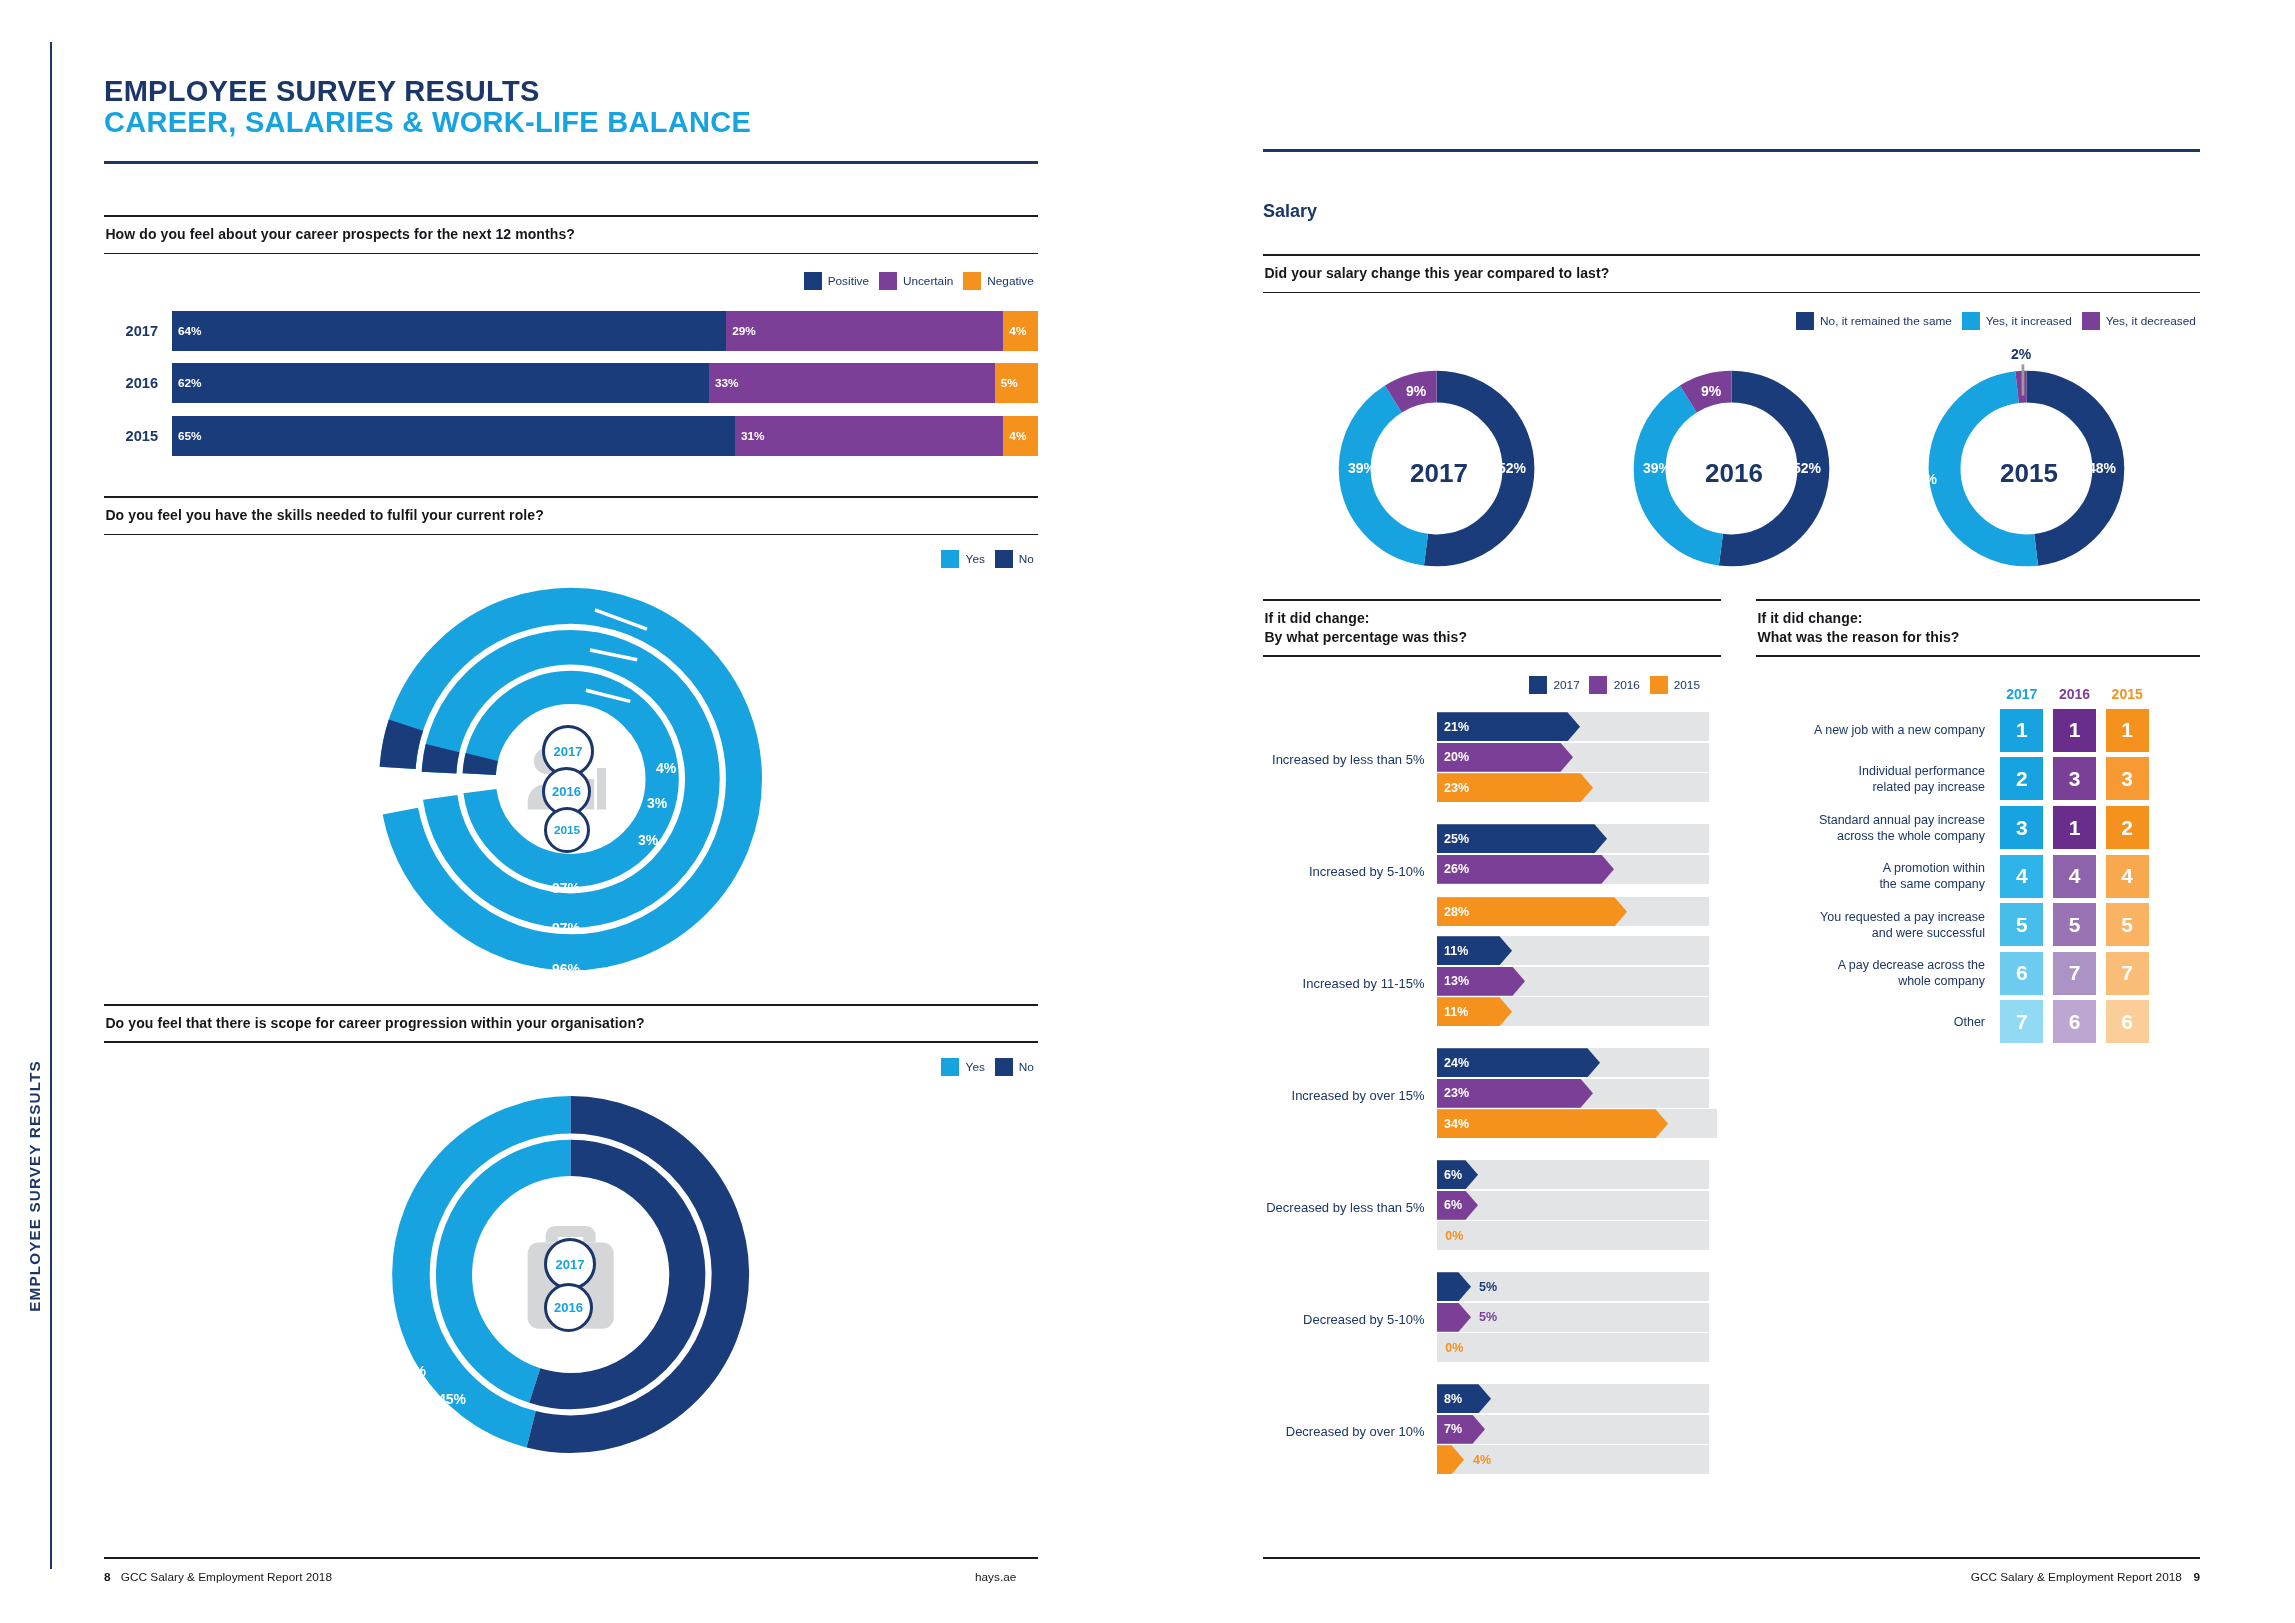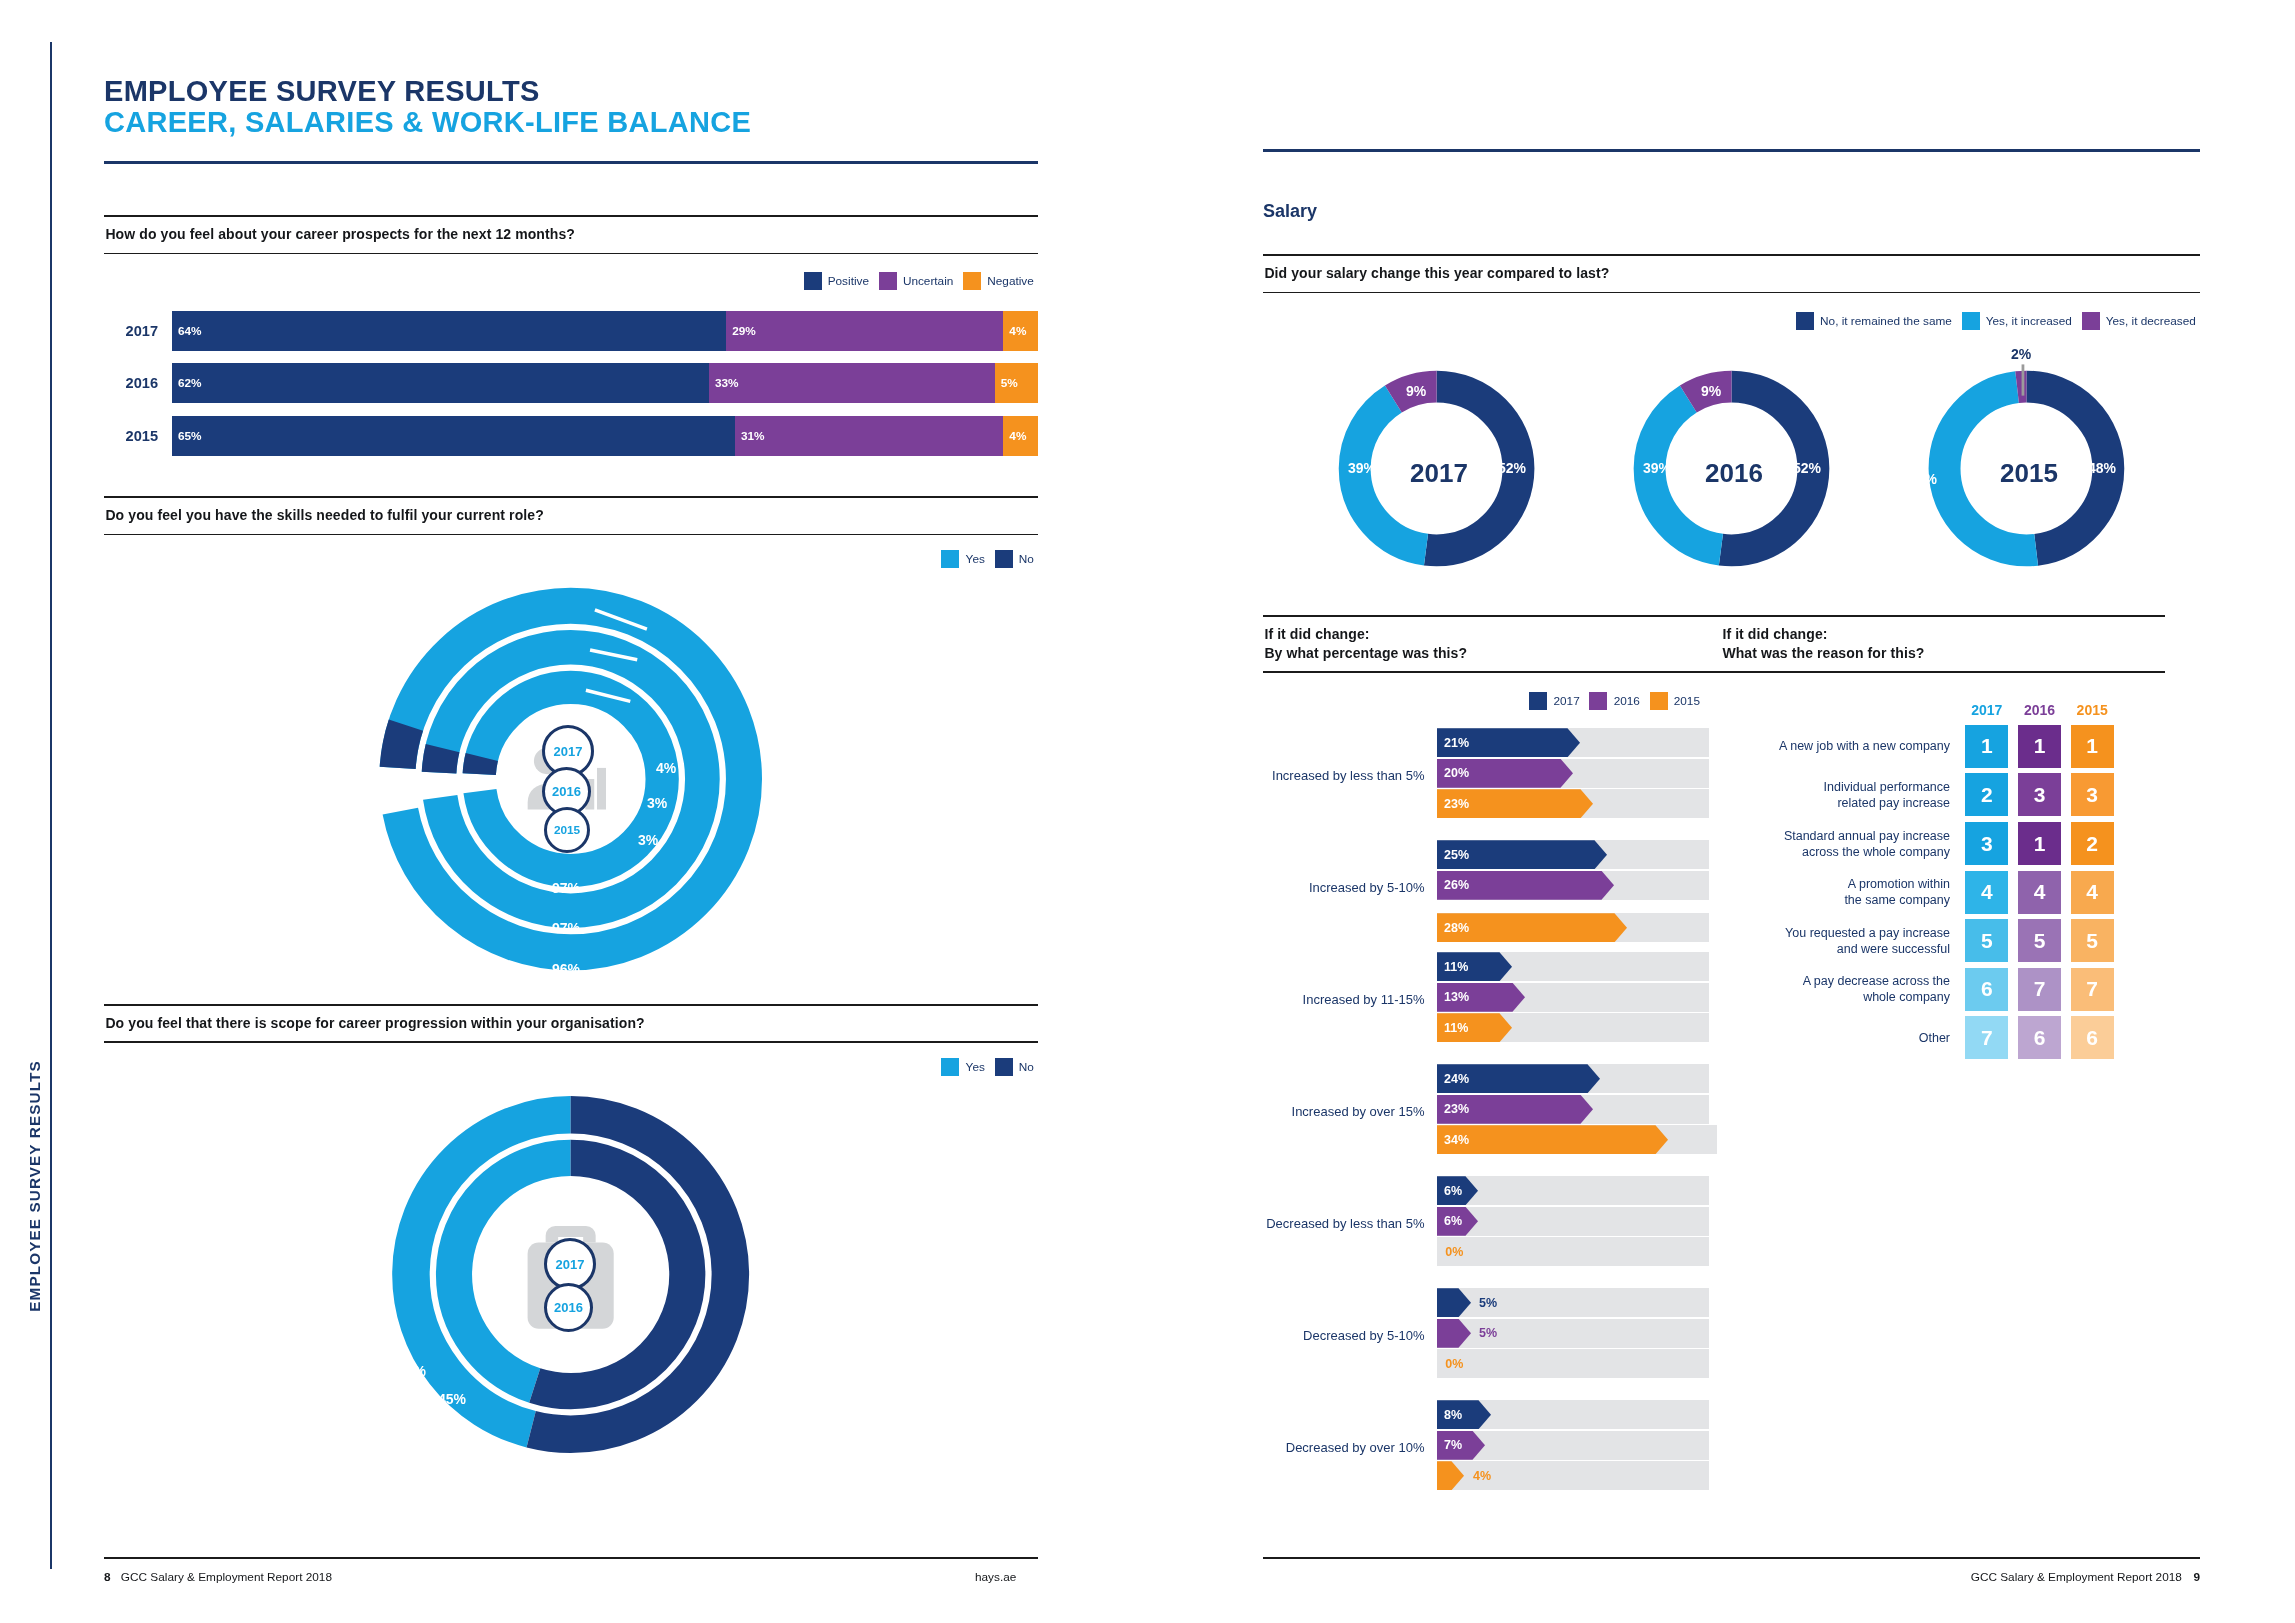--- a/index.html
+++ b/index.html
@@ -333,21 +333,21 @@
         <div class="dlab" style="left:530px;top:106px;color:#fff;">52%</div>
         <div class="dlab" style="left:380px;top:106px;color:#fff;">39%</div>
         <div class="dlab" style="left:438px;top:29px;color:#fff;">9%</div>
 
         <div class="dlab" style="left:825px;top:106px;color:#fff;">48%</div>
         <div class="dlab" style="left:646px;top:106px;color:#fff;margin-top:11px;">50%</div>
         <div class="dlab" style="left:748px;top:-8.3px;color:#1b3668;">2%</div>
       </div>
     </div>
 
-    <div style="display:flex;margin-top:32px;">
+    <div style="display:flex;gap:35px;margin-top:16px;">
 
       <div style="width:458px;">
         <div class="hrule"></div>
         <div class="q">
           <span>If it did change:</span><br>
           <span>By what percentage was this?</span>
         </div>
         <div class="hrule thin"></div>
 
         <div class="legend" style="margin-top:19.4px;padding-right:21px;">

